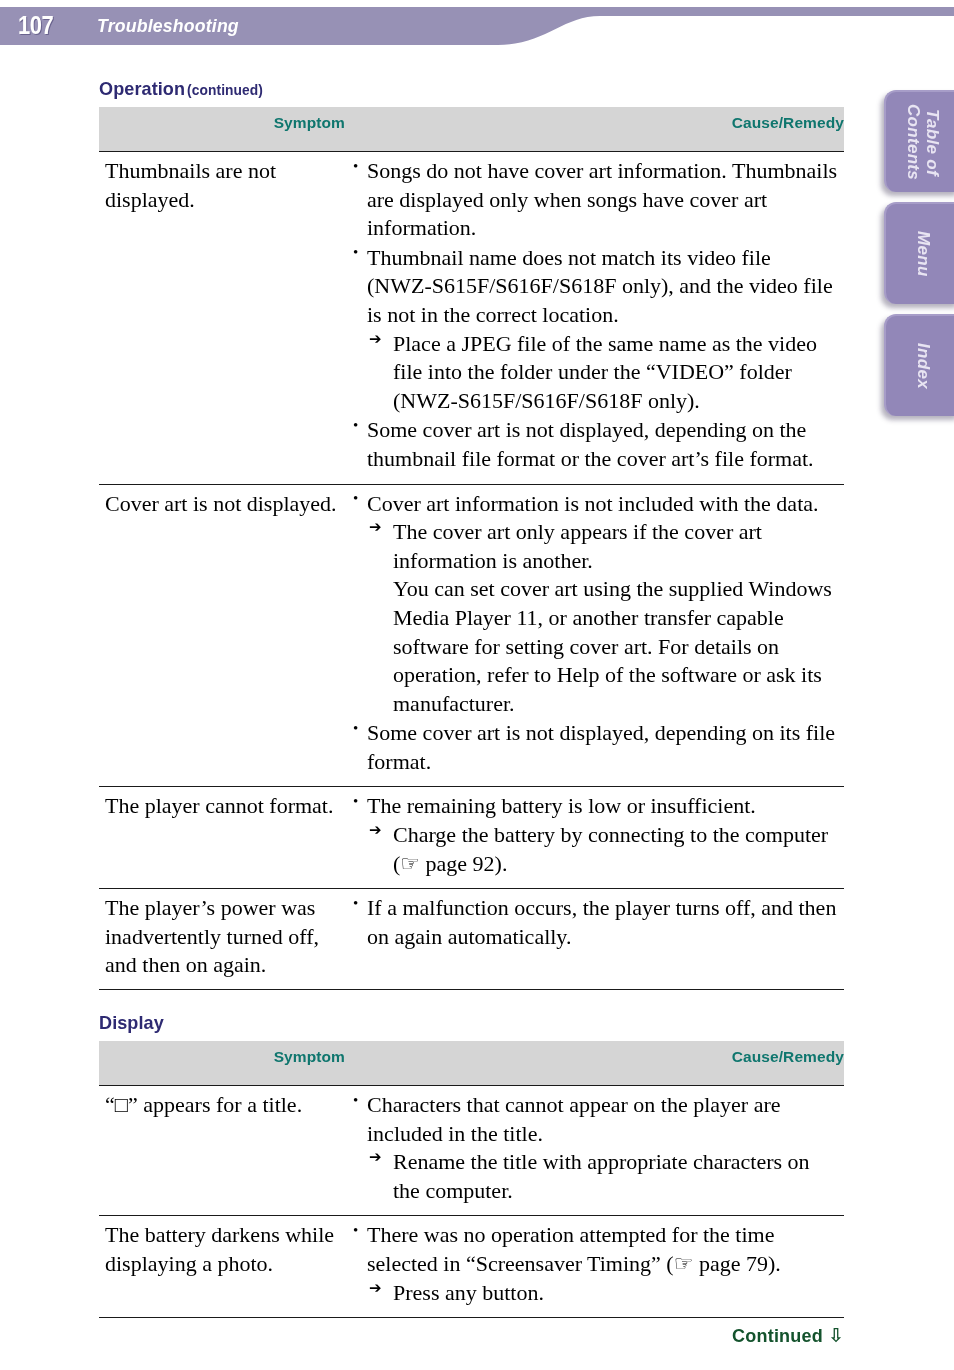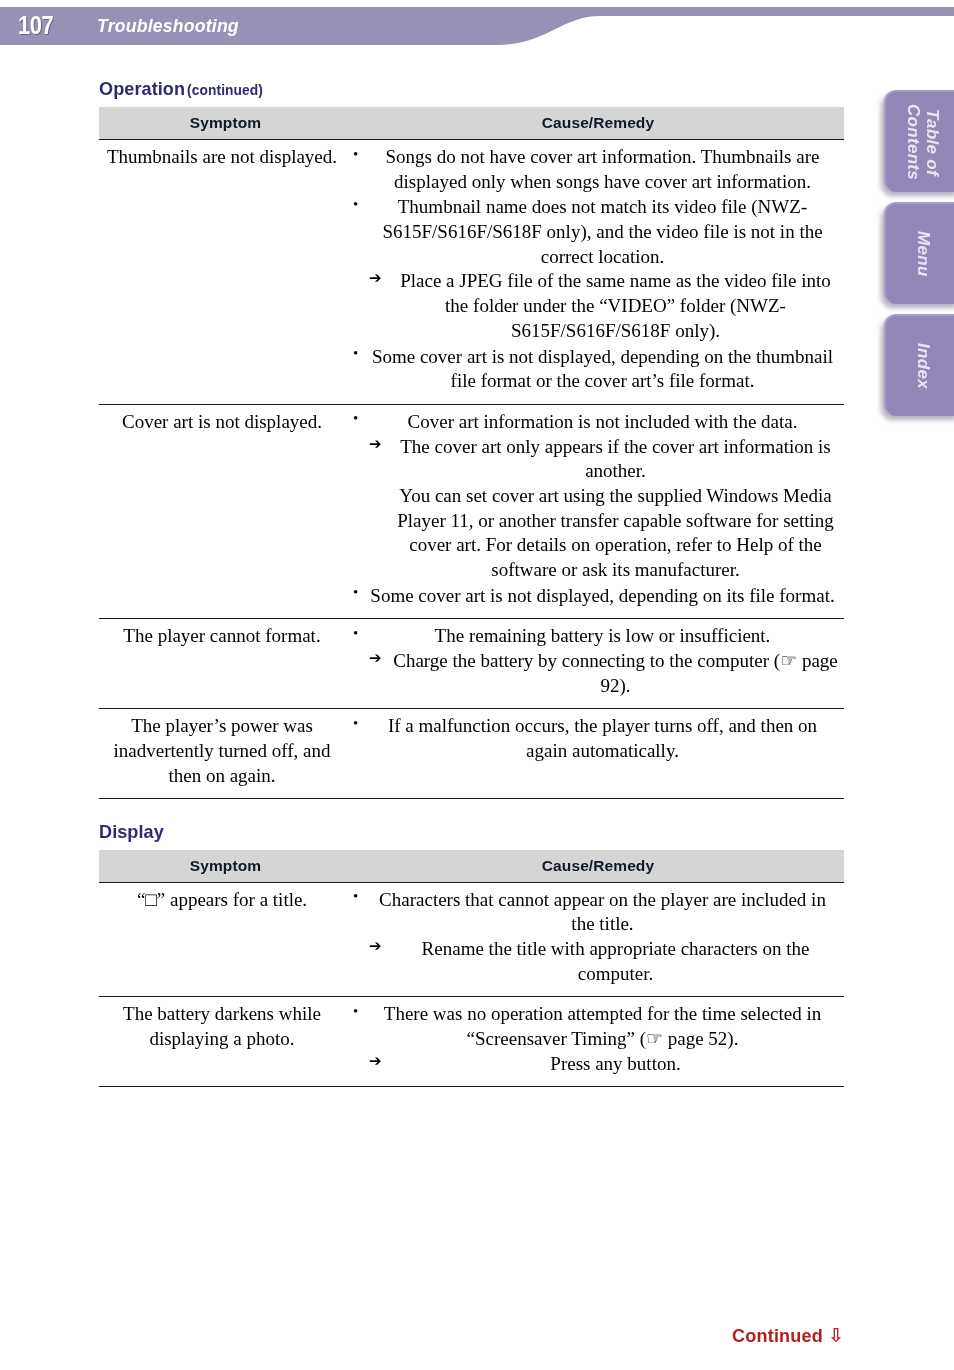--- a/index.html
+++ b/index.html
@@ -114,33 +114,32 @@
     margin-bottom: 22px;
   }
   table.tbl col.c1 { width: 246px; }
   table.tbl col.c2 { width: 499px; }
 
   table.tbl thead th {
     background: #d5d5d5;
     font-family: "Liberation Sans Narrow", "Liberation Sans", sans-serif;
     font-weight: bold;
     font-size: 15.5px;
-    color: #0f172a;
-    text-align: center;
-    padding: 7px 0 7px 7px;
+    color: #0f766e;
+    text-align: right;
+    padding: 7px 0 19px 7px;
     border-bottom: 1.6px solid #1a1a1a;
     letter-spacing: 0.1px;
   }
   table.tbl tbody td {
     vertical-align: top;
     padding: 5px 6px 9px 6px;
     border-bottom: 1.3px solid #1a1a1a;
-    font-size: 19px;
+    font-size: 22px;
     line-height: 1.30;
-    text-align: center;
   }
   table.tbl tbody tr:last-child td {
     border-bottom: 1.6px solid #1a1a1a;
   }
   td.symptom { padding-left: 7px; padding-right: 4px; }
   td.remedy  { padding-left: 8px; }
 
   ul.bullets { list-style: none; margin: 0; padding: 0; }
   ul.bullets > li {
     position: relative;
@@ -173,21 +172,21 @@
     padding-left: 26px;
   }
 
   #footer-continued {
     position: absolute;
     right: 110px;
     top: 1324px;
     font-family: "Liberation Sans Narrow", "Liberation Sans", sans-serif;
     font-weight: bold;
     font-size: 18px;
-    color: #b91c1c;
+    color: #14532d;
     letter-spacing: 0.2px;
     white-space: nowrap;
   }
   #footer-continued .dn-arrow {
     font-family: "DejaVu Sans", sans-serif;
     font-size: 19px;
     margin-left: 5px;
   }
 </style>
 </head>
@@ -317,21 +316,21 @@
         </td>
       </tr>
 
 
 
       <tr>
         <td class="symptom">The battery darkens while displaying a photo.</td>
         <td class="remedy">
           <ul class="bullets">
             <li>
-              <span>There was no operation attempted for the time selected in “Screensaver Timing” (☞ page 52).</span>
+              <span>There was no operation attempted for the time selected in “Screensaver Timing” (☞ page 79).</span>
               <span class="arrow-line">Press any button.</span>
             </li>
           </ul>
         </td>
       </tr>
     </tbody>
   </table>
 </div>
 
 <div id="footer-continued">

